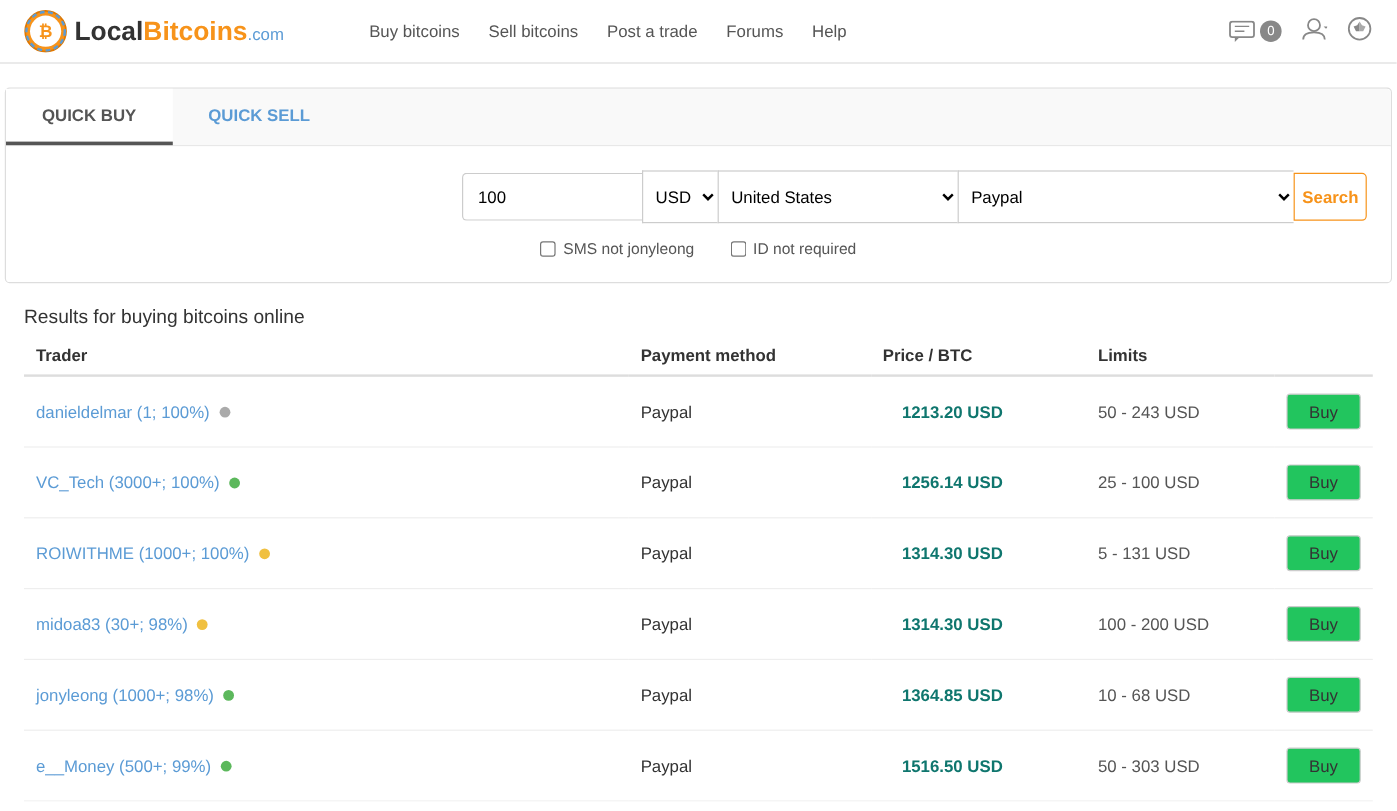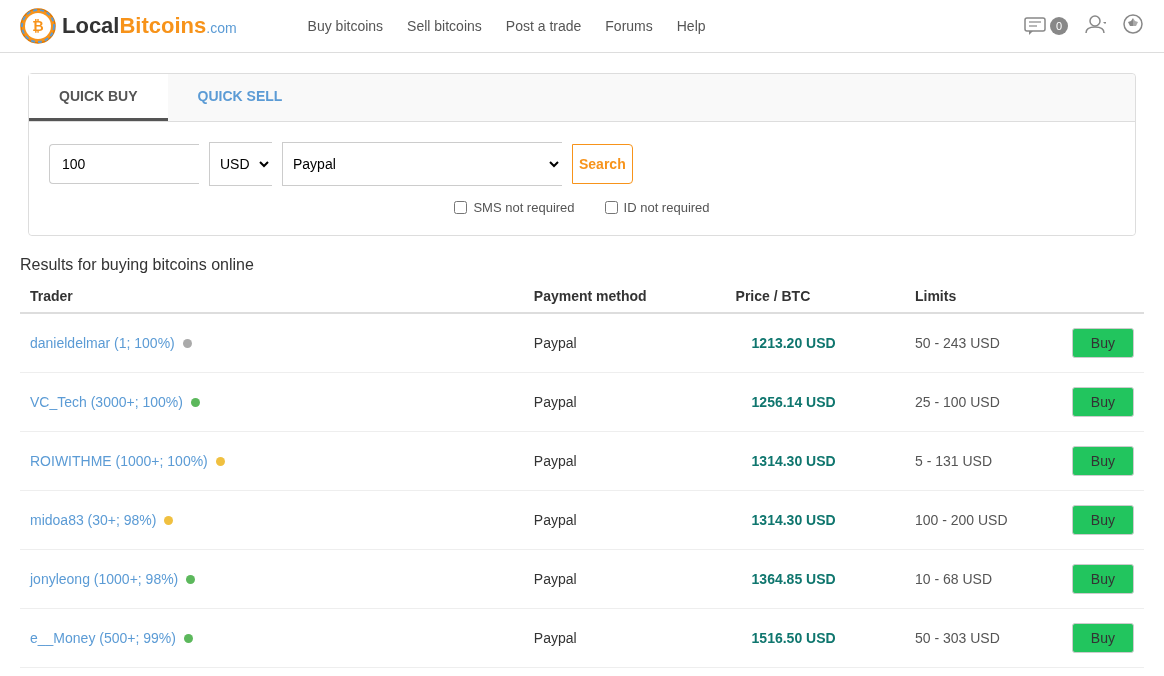--- a/index.html
+++ b/index.html
@@ -72,21 +72,21 @@
     }
     .shield-icon {
       color: #888;
       font-size: 18px;
     }
 
     
     .tabs-section {
       border: 1px solid #ddd;
       border-radius: 4px;
-      margin: 20px 28px 0;
+      margin: 20px 4px 0;
     }
     .tabs-header {
       display: flex;
       border-bottom: 1px solid #ddd;
       background: #f9f9f9;
       border-radius: 4px 4px 0 0;
     }
     .tab {
       padding: 14px 30px;
       cursor: pointer;
@@ -105,22 +105,23 @@
     .tab.sell {
       color: #5b9bd5;
     }
     .tabs-body {
       padding: 20px;
       background: #fff;
       border-radius: 0 0 4px 4px;
     }
     .search-row {
       display: flex;
-      gap: 10px;
-      align-items: center;
+      gap: 0;
+      align-items: center;
+      justify-content: flex-end;
     }
     .search-row input[type="text"] {
       border: 1px solid #ccc;
       border-right: none;
       padding: 8px 12px;
       font-size: 14px;
       height: 40px;
       width: 150px;
       border-radius: 4px 0 0 4px;
       outline: none;
@@ -297,32 +298,38 @@
   </div>
   <div class="tabs-body">
     <div class="search-row">
       <input type="text" value="100" style="">
       <select>
         <option selected="">USD</option>
         <option>EUR</option>
         <option>GBP</option>
         <option>BTC</option>
       </select>
+      <select class="country-select">
+        <option selected="">United States</option>
+        <option>United Kingdom</option>
+        <option>Germany</option>
+        <option>France</option>
+      </select>
       <select class="payment-select">
         <option selected="">Paypal</option>
         <option>Bank transfer</option>
         <option>Cash deposit</option>
         <option>Western Union</option>
       </select>
       <button class="search-btn">Search</button>
     </div>
     <div class="checkboxes-row">
       <label>
         <input type="checkbox" style="">
-        <span>SMS not required</span>
+        <span>SMS not jonyleong</span>
       </label>
       <label>
         <input type="checkbox" style="">
         <span>ID not required</span>
       </label>
     </div>
   </div>
 </div>
 
 <div class="results-section">

